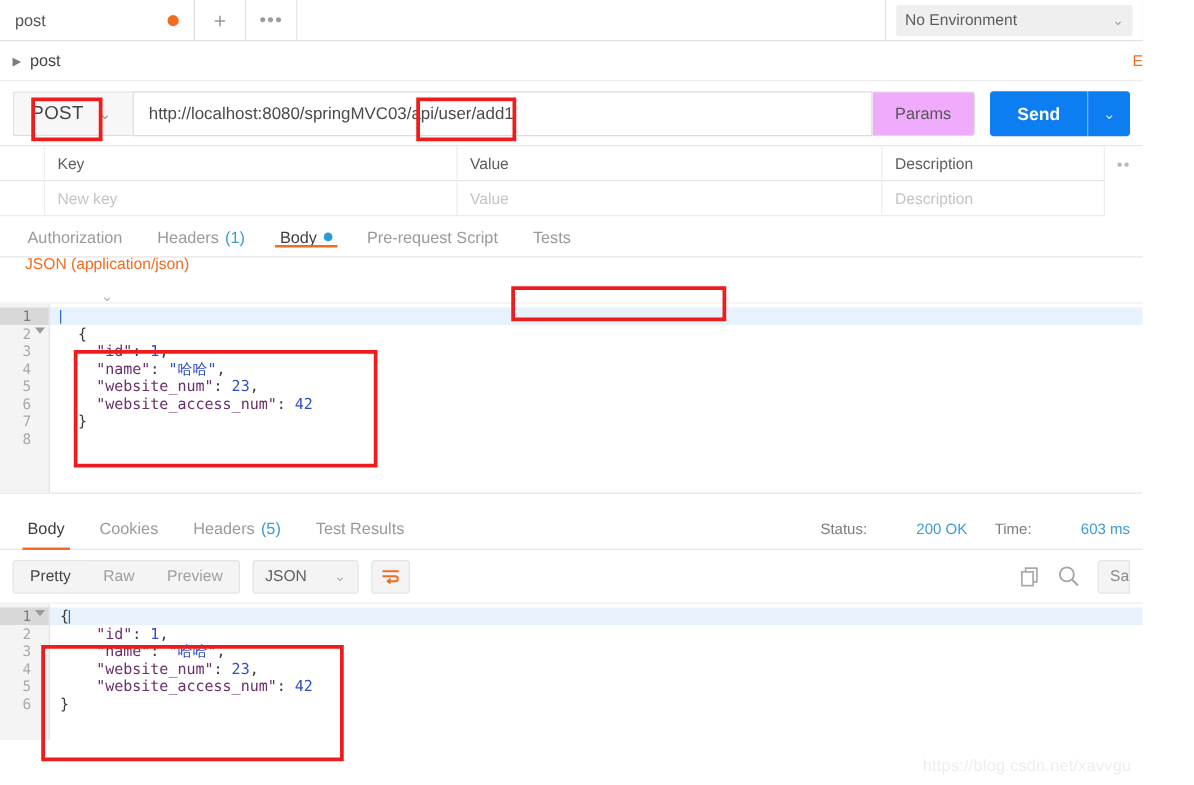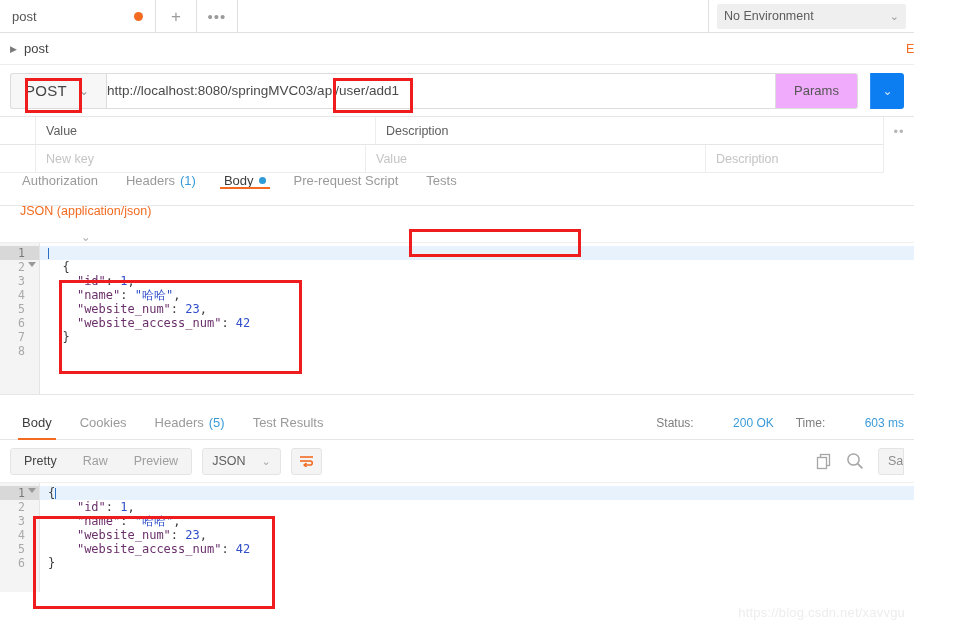--- a/index.html
+++ b/index.html
@@ -100,20 +100,21 @@
     padding: 0 12px 0 14px;
     font-size:15px; color:#444; font-weight:400;
     letter-spacing: .3px;
   }
   .method-caret { padding-right:12px; color:#9a9a9a; font-size:12px; }
   .url-input {
     flex:1; height:36px;
     border:1px solid #dcdcdc;
     background:#fff;
     display:flex; align-items:center;
+    padding-left: 12px;
     font-size:13.5px; color:#4a4a4a;
     position: relative;
   }
   .params-btn {
     height:36px; width: 82px;
     border:1px solid #dcdcdc;
     border-left:none;
     background:#f0abfc;
     display:flex; align-items:center; justify-content:center;
     font-size:13px; color:#555;
@@ -150,21 +151,21 @@
   .kv-head .kv-gutter { border-bottom:1px solid #e6e6e6; }
   .kv-body .kv-cell { color:#c4c4c4; border-bottom:1px solid #ededed; }
   .kv-body .kv-gutter { border-bottom:1px solid #ededed; }
   .col-key { width: 330px; }
   .col-value { width: 340px; }
   .col-desc { flex:1; }
   .kv-dots { width:30px; display:flex; align-items:center; justify-content:center; color:#b8b8b8; font-size:13px; letter-spacing:1px; }
 
   
   .subtabs {
-    display:flex; align-items:flex-start;
+    display:flex; align-items:center;
     height:33px;
     border-bottom:1px solid #e6e6e6;
     padding-left: 8px;
   }
   .subtab {
     display:flex; align-items:center; gap:5px;
     padding: 0 14px;
     font-size:13px; color:#9a9a9a;
     position:relative;
   }
@@ -270,21 +271,21 @@
     border-radius:3px;
     overflow:hidden;
   }
   .seg-item {
     display:flex; align-items:center;
     padding: 0 13px;
     font-size:12.5px; color:#9f9f9f;
   }
   .seg-item.active { color:#444; background:#f4f4f4; }
   .fmt-select {
-    display:flex; align-items:center; gap:16px;
+    display:flex; align-items:center; gap:22px;
     height:27px; padding:0 9px;
     background:#f4f4f4; border:1px solid #e4e4e4; border-radius:3px;
     font-size:12.5px; color:#606060;
   }
   .fmt-select .caret { color:#a8a8a8; font-size:11px; }
   .wrap-btn {
     width:31px; height:27px;
     background:#f4f4f4; border:1px solid #e4e4e4; border-radius:3px;
     display:flex; align-items:center; justify-content:center;
   }
@@ -351,29 +352,33 @@
       <span class="method-label">POST</span>
       <span class="method-caret">⌄</span>
     </div>
     <div class="url-input">
       <span>http://localhost:8080/springMVC03/api/user/add1</span>
     </div>
     <div class="params-btn">
       <span>Params</span>
     </div>
     <div class="send-group">
+      <div class="send-btn">
+        <span>Send</span>
+      </div>
       <div class="send-caret">
         <span>⌄</span>
       </div>
     </div>
   </div>
 
   <div class="kv-table">
     <div class="kv-row kv-head">
       <div class="kv-gutter"></div>
+      <div class="kv-cell col-key">Key</div>
       <div class="kv-cell col-value">Value</div>
       <div class="kv-cell col-desc">Description</div>
       <div class="kv-dots">••</div>
     </div>
     <div class="kv-row kv-body">
       <div class="kv-gutter"></div>
       <div class="kv-cell col-key">New key</div>
       <div class="kv-cell col-value">Value</div>
       <div class="kv-cell col-desc">Description</div>
       <div class="kv-dots"></div>

